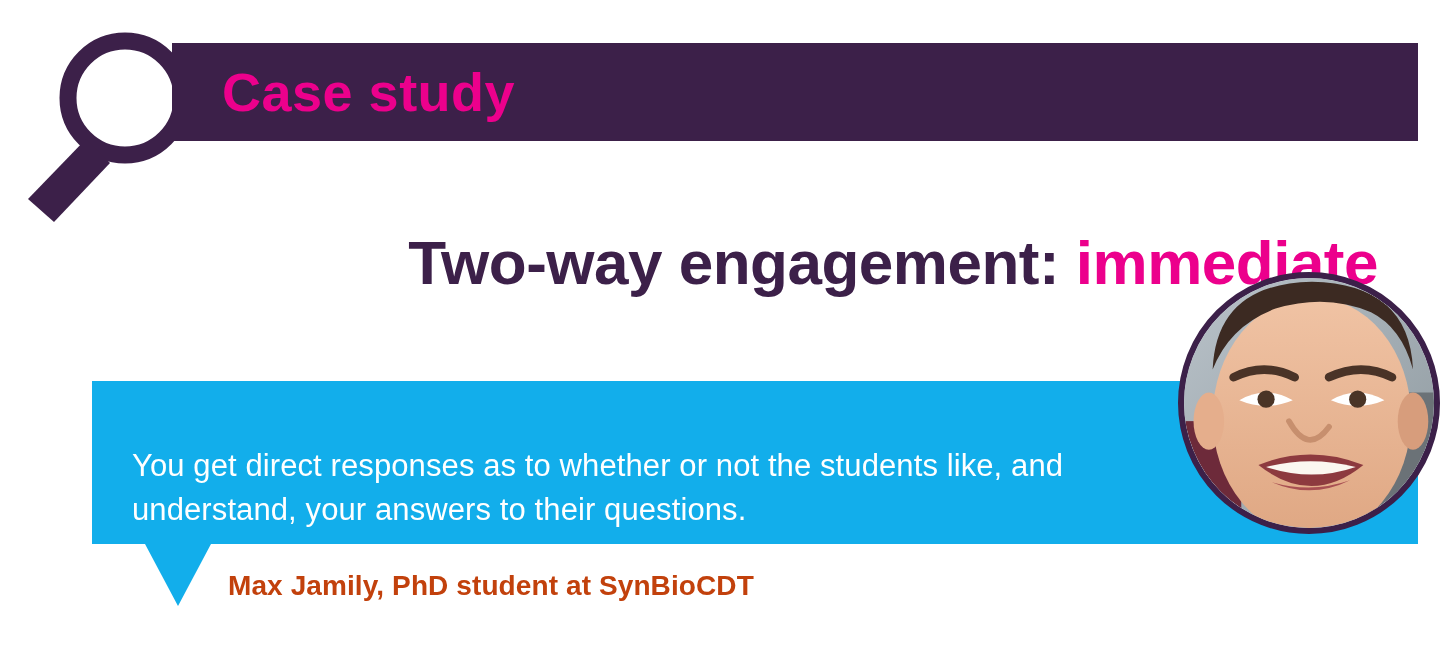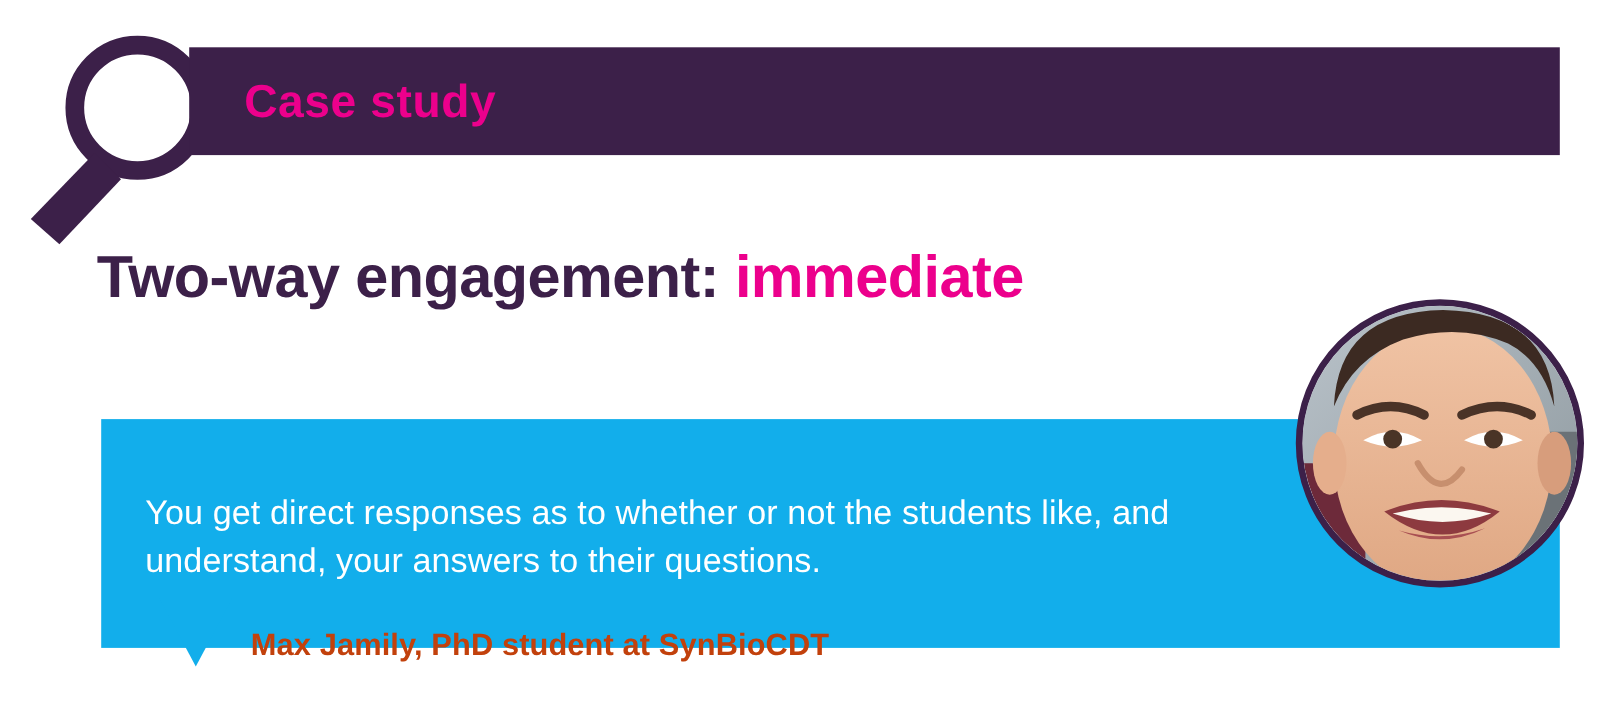--- a/index.html
+++ b/index.html
@@ -32,48 +32,49 @@
     left: 172px;
     top: 43px;
     width: 1246px;
     height: 98px;
     background: #3c2049;
     display: flex;
     align-items: center;
   }
   .case-bar-label {
     color: #ec008c;
-    font-size: 42px;
+    font-size: 54px;
     font-weight: 700;
     letter-spacing: 0.5px;
     margin-left: 50px;
     line-height: 1;
   }
 
   
   .headline {
     position: absolute;
     left: 88px;
     top: 188px;
     width: 1290px;
-    font-size: 54px;
+    font-size: 62px;
     font-weight: 700;
     line-height: 1.07;
     letter-spacing: -0.5px;
+    text-align: right;
   }
   .hl-dark { color: #3c2049; }
   .hl-pink { color: #ec008c; }
 
   
   .quote-panel {
     position: absolute;
     left: 92px;
     top: 381px;
     width: 1326px;
-    height: 208px;
+    height: 163px;
     background: #12aeeb;
   }
   .quote-text {
     position: absolute;
     left: 40px;
     top: 32px;
     width: 1070px;
     color: #ffffff;
     font-size: 31px;
     line-height: 1.42;

